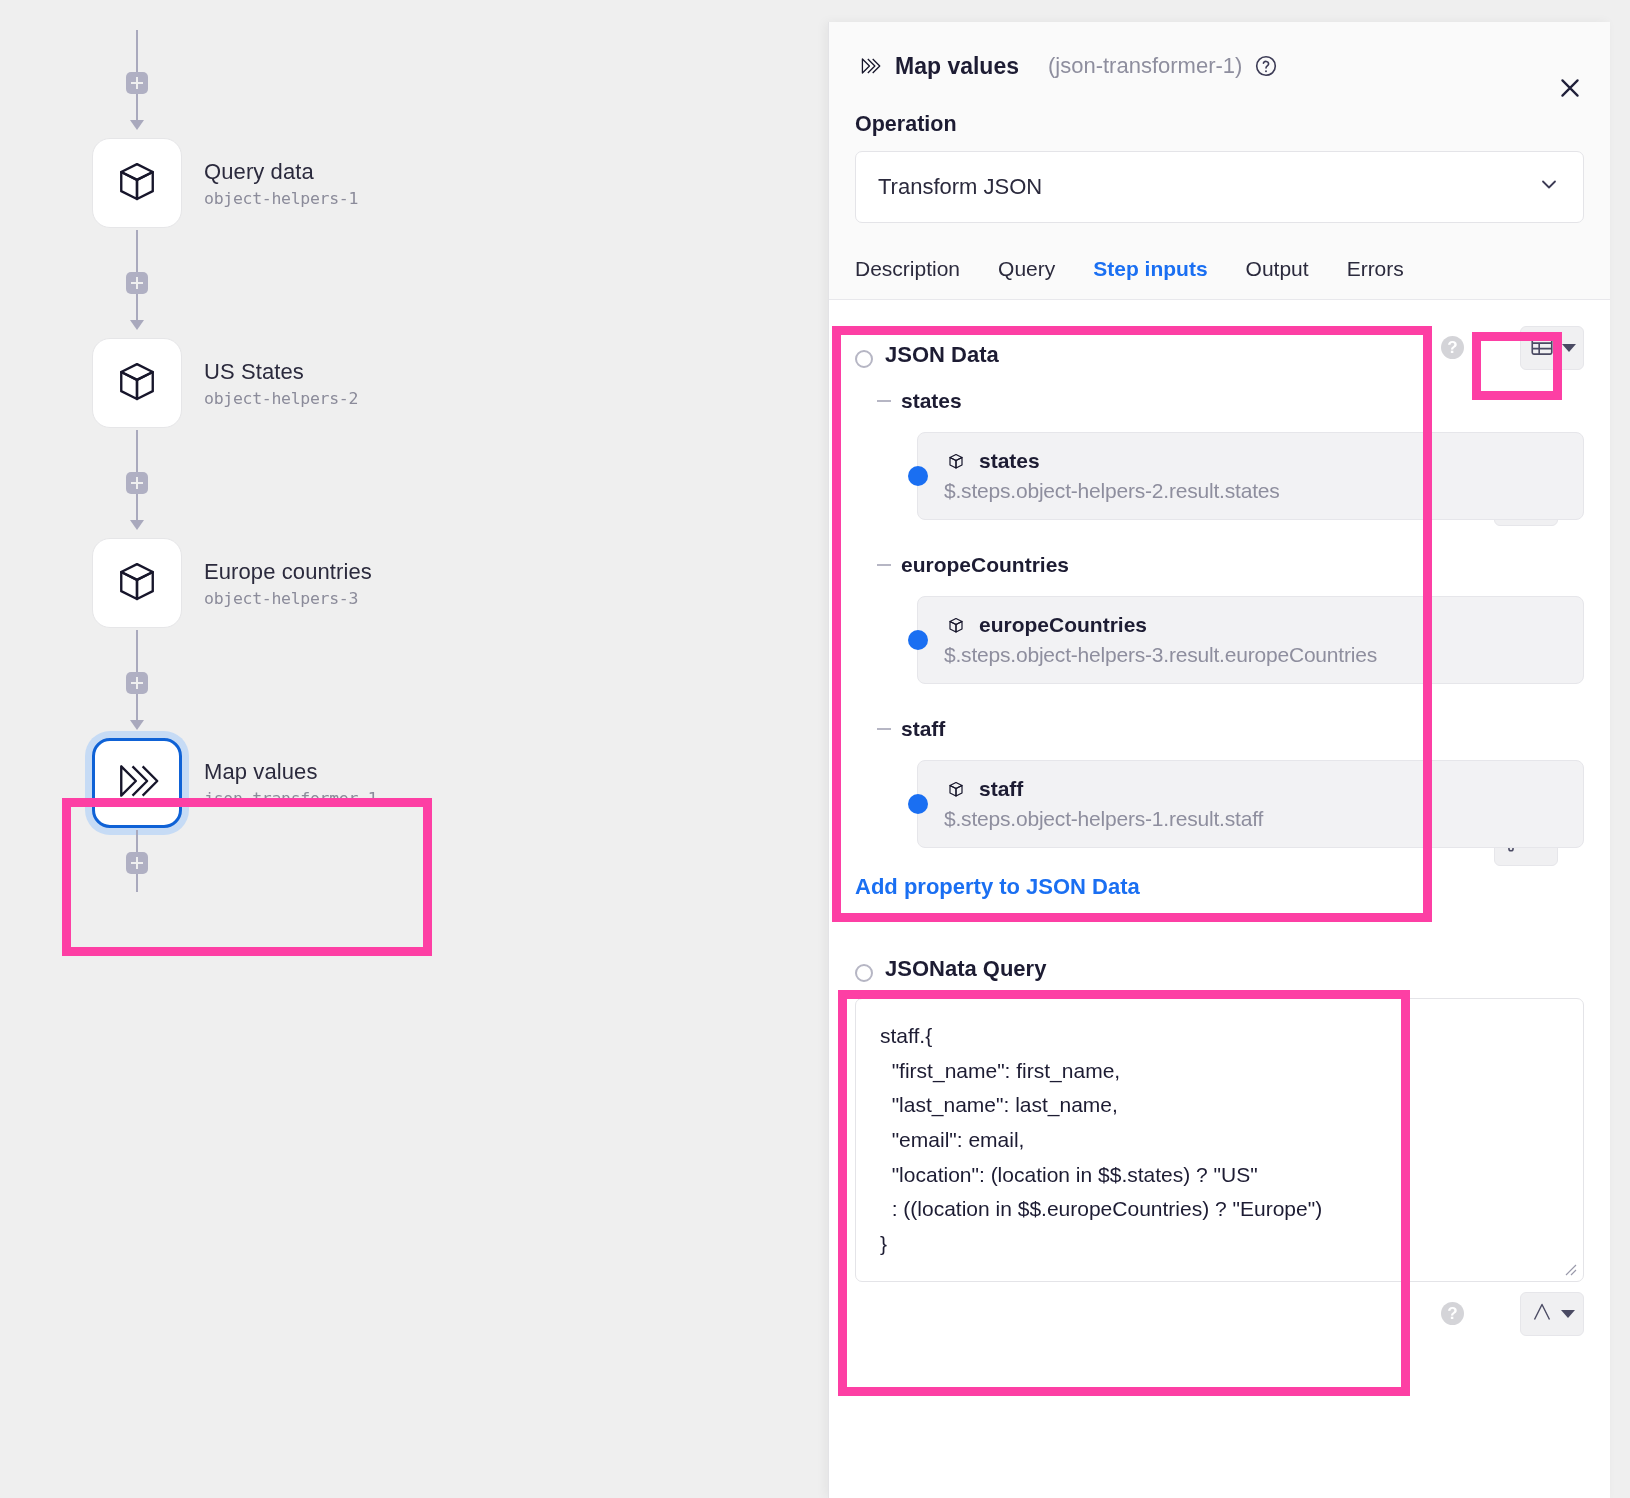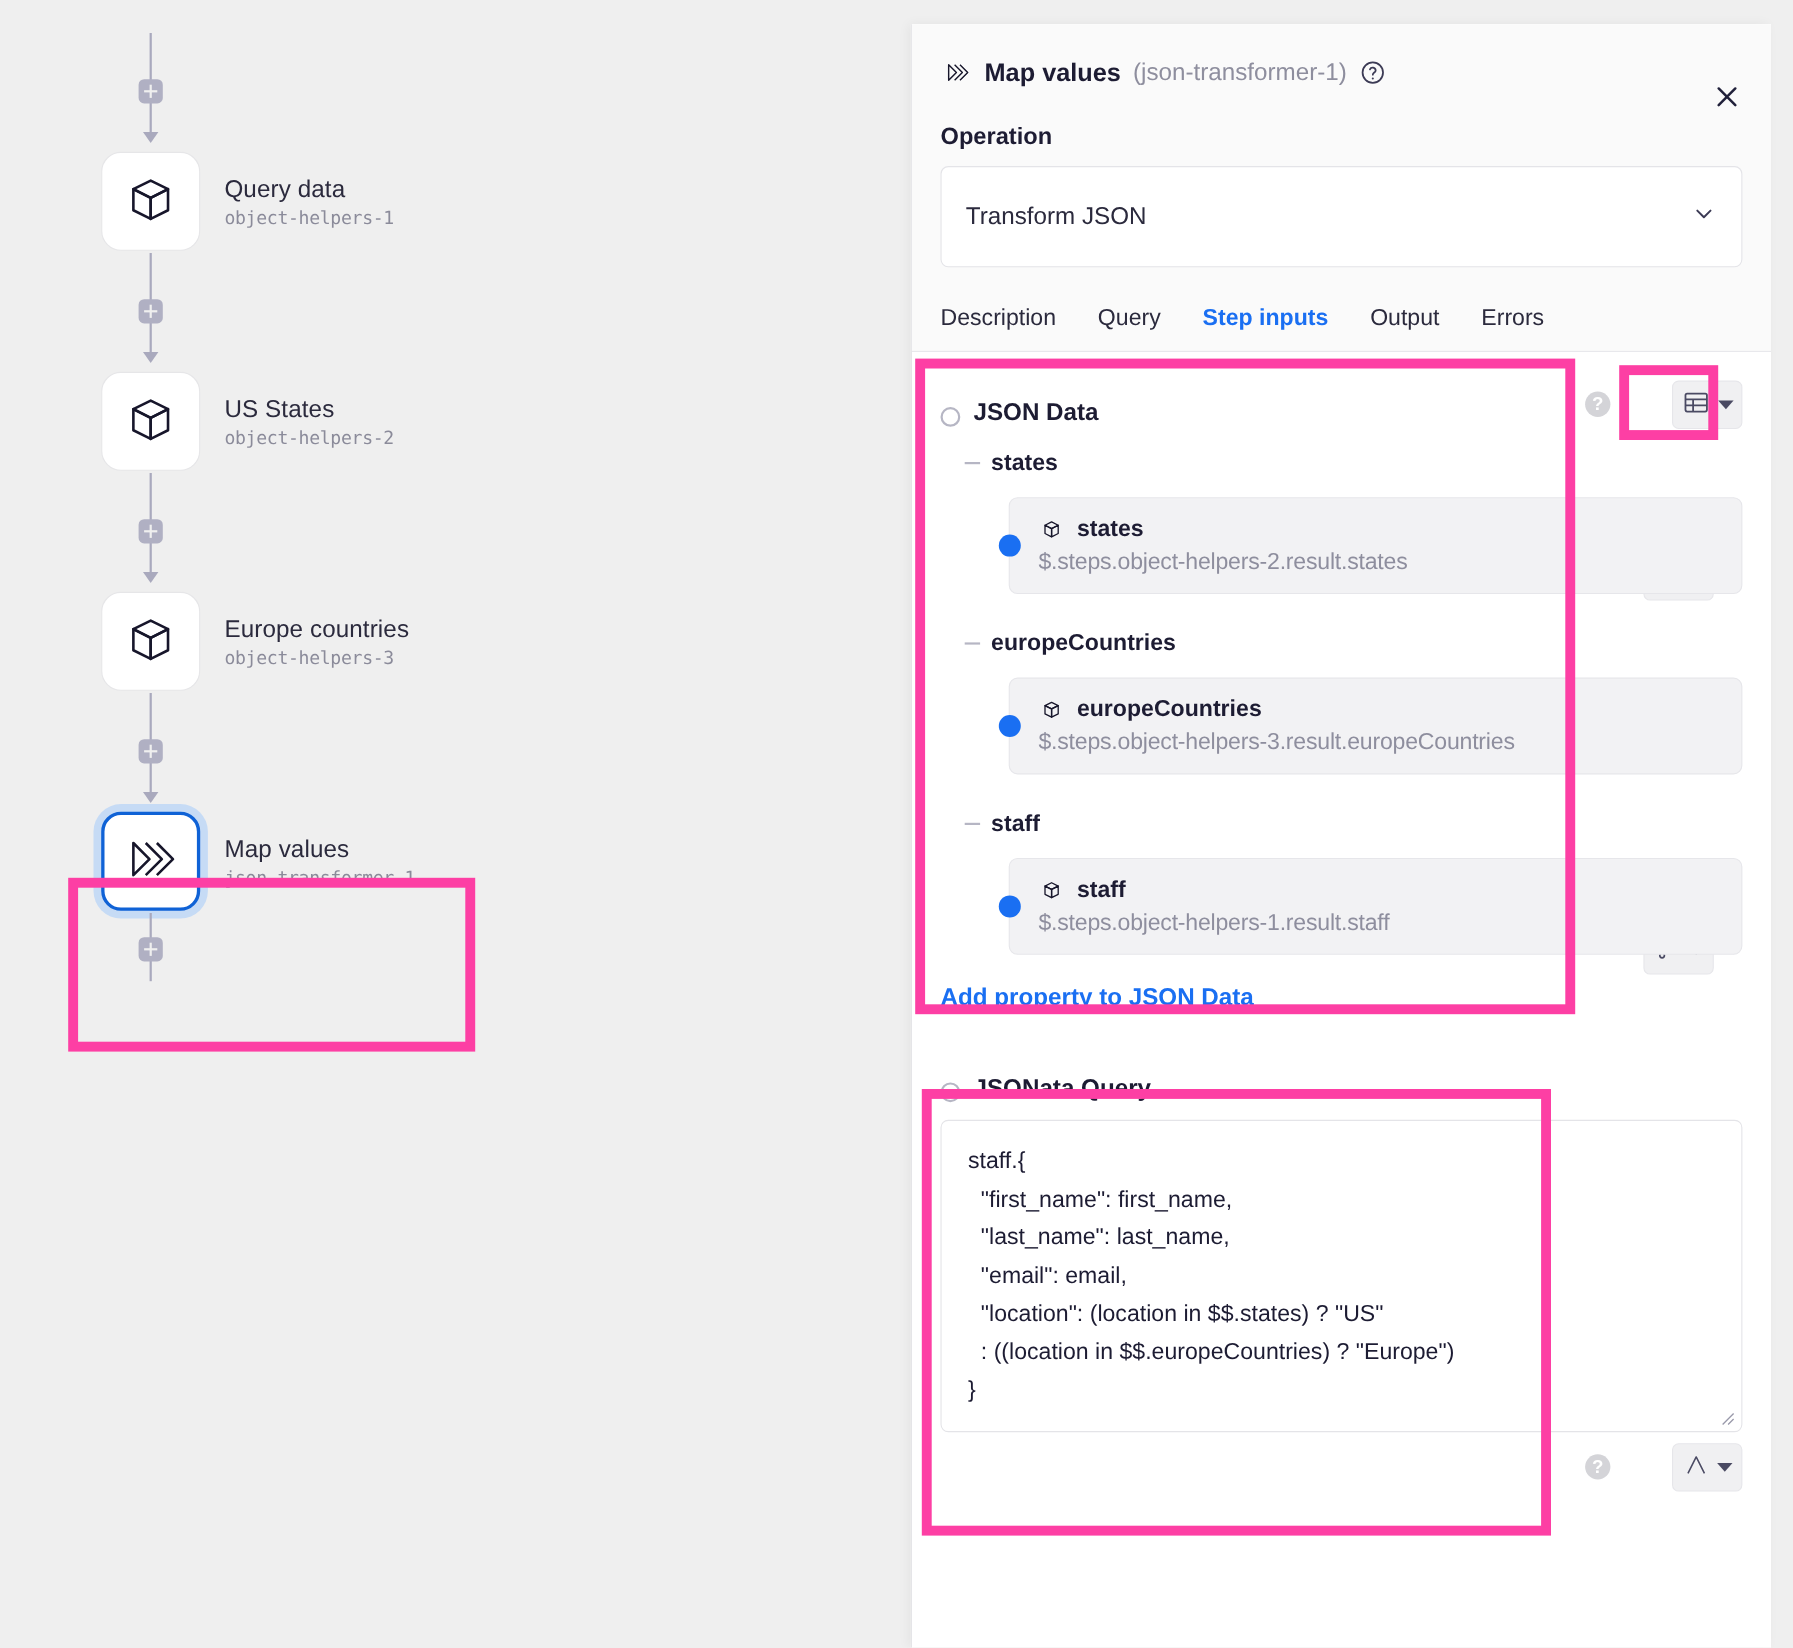--- a/index.html
+++ b/index.html
@@ -70,30 +70,30 @@
   .panel {
     position: absolute; left: 828px; top: 22px; width: 782px; height: 1476px;
     background: #ffffff;
     border-left: 1px solid #e3e3e6;
     box-shadow: -3px 0 10px rgba(0,0,0,0.05);
   }
   .panel-head { background: #fafafa; padding: 22px 26px 0 26px; }
   .head-row { display: flex; align-items: center; height: 44px; }
   .head-icon { width: 30px; height: 26px; flex:0 0 auto; margin-right: 10px; }
   .head-title { font-size: 23px; font-weight: bold; color: #1d1c33; }
-  .head-id { font-size: 22px; color: #8e8e9e; margin-left: 11px; }
+  .head-id { font-size: 22px; color: #8e8e9e; margin-left: 29px; }
   .head-help { margin-left: 12px; display:flex; align-items:center; }
   .close-btn {
     position: absolute; right: 22px; top: 48px;
     width: 36px; height: 36px; display:flex; align-items:center; justify-content:center;
     cursor: pointer;
   }
   .op-label { font-size: 21.5px; font-weight: bold; color: #1d1c33; margin-top: 24px; }
   .op-select {
-    margin-top: 14px; height: 92px; background: #ffffff;
+    margin-top: 14px; height: 72px; background: #ffffff;
     border: 1px solid #e4e4e8; border-radius: 7px;
     display:flex; align-items:center; justify-content: space-between;
     padding: 0 22px; font-size: 22px; color: #2b2a3d;
   }
   .tabs { display: flex; gap: 38px; margin-top: 34px; padding-bottom: 18px; }
   .tab { font-size: 21px; color: #2b2a3d; cursor: pointer; }
   .tab.active { color: #1a6ff2; font-weight: bold; }
   .panel-divider { height: 1px; background: #e8e8ec; }
 
   .panel-body { padding: 24px 26px 0 26px; position: relative; }

